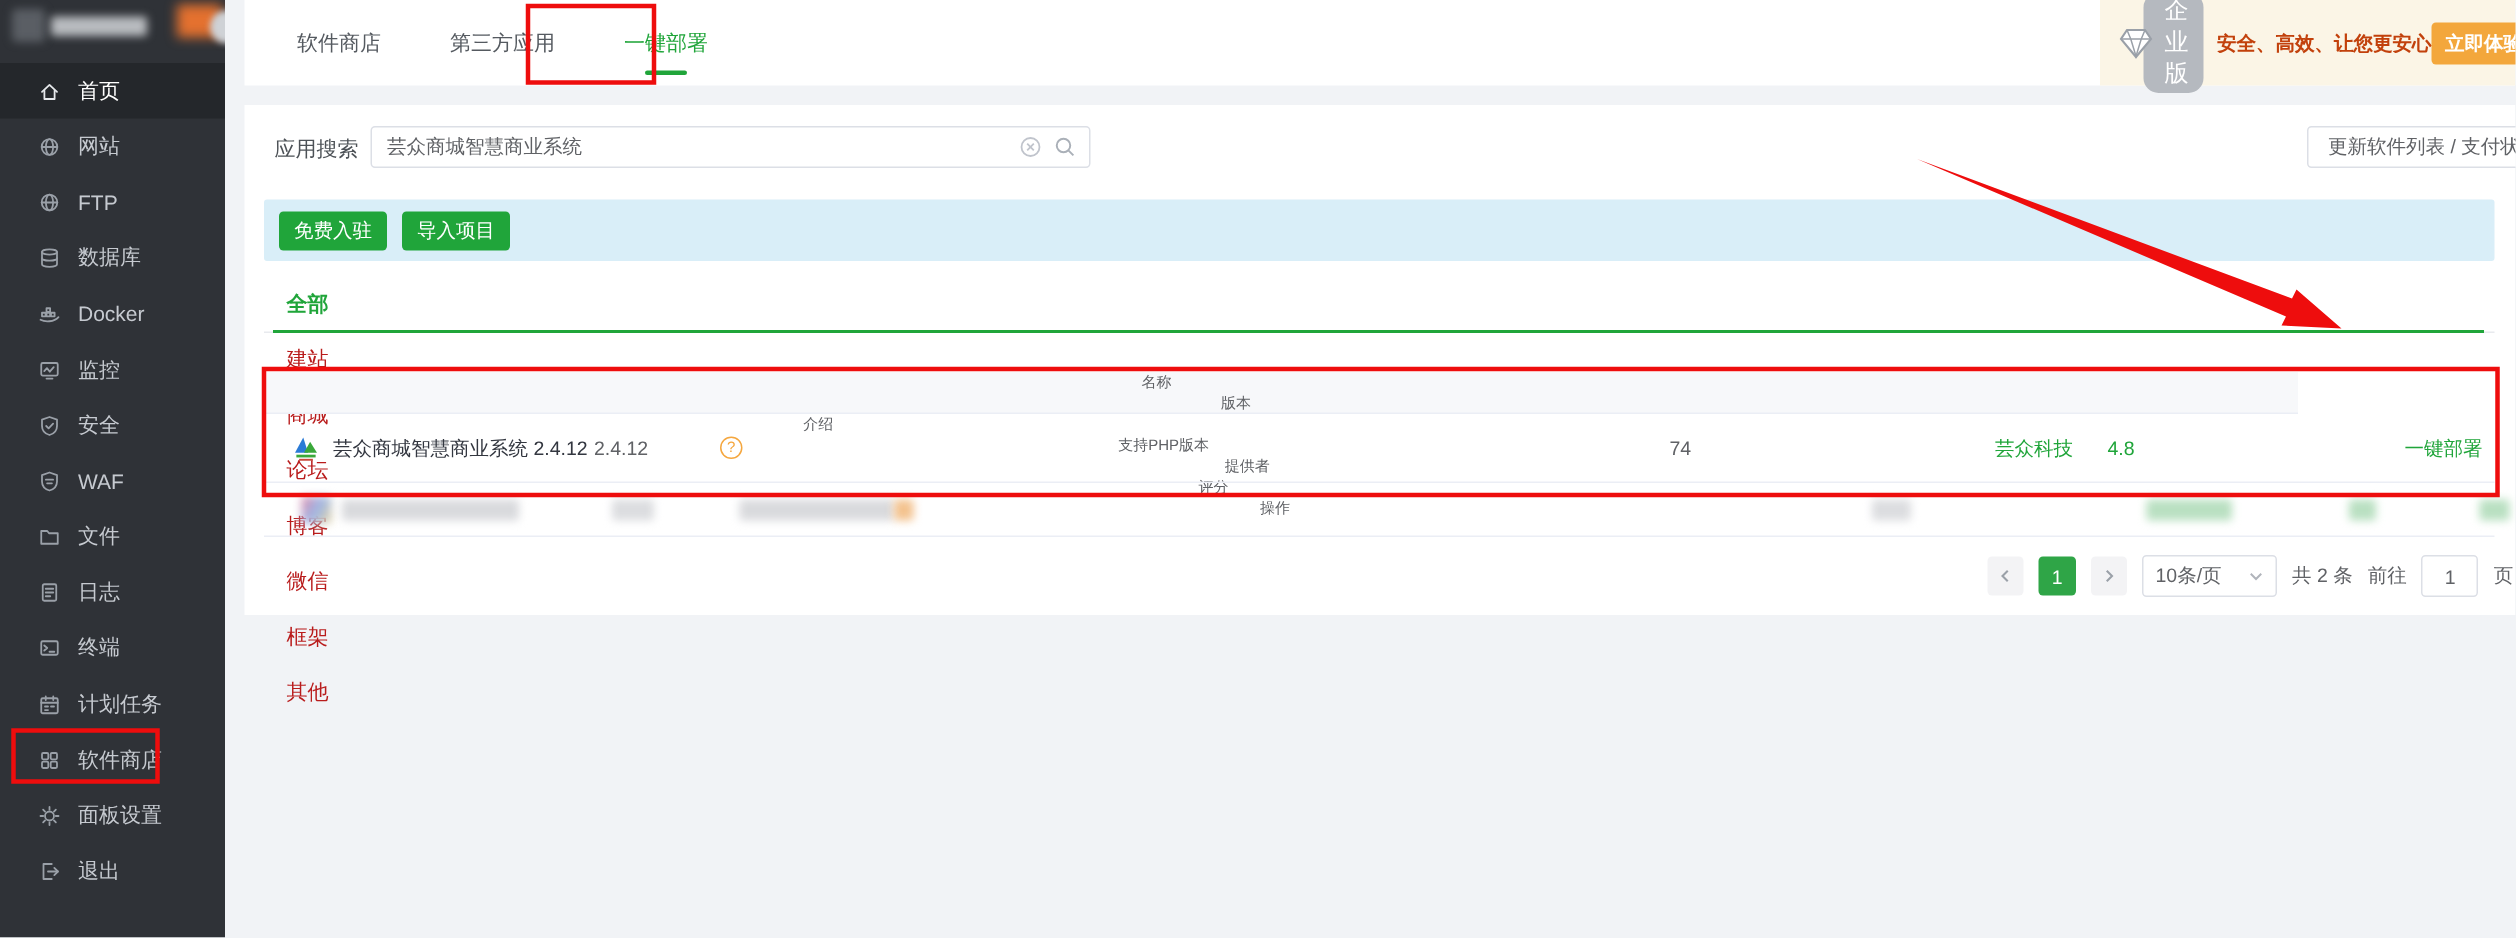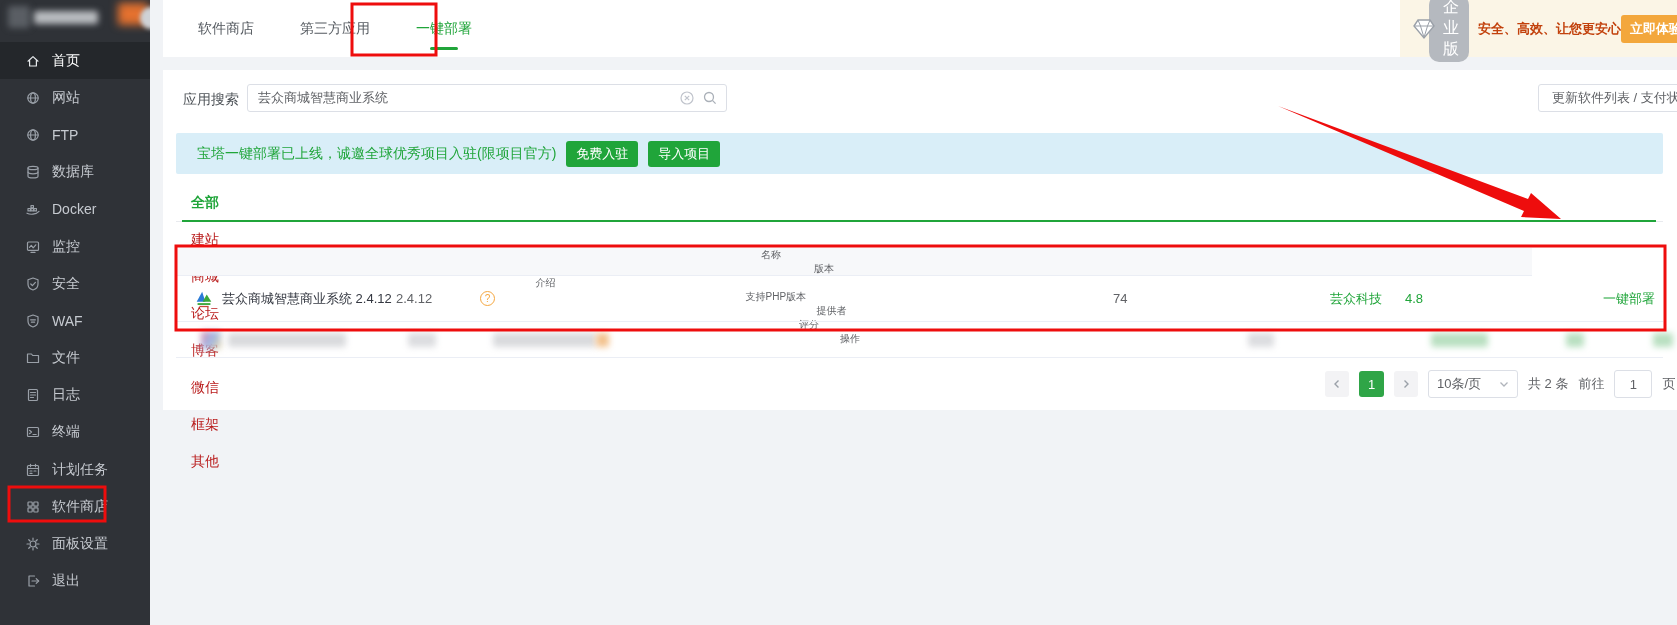--- a/index.html
+++ b/index.html
@@ -276,21 +276,20 @@
       <span class="inline-ic">
         <svg width="14" height="14" viewBox="0 0 14 14">
             <circle cx="6" cy="6" r="4.5" fill="none" stroke="#aab0b8" stroke-width="1.3"></circle>
             <path d="M9.4 9.4 12.6 12.6" stroke="#aab0b8" stroke-width="1.3"></path>
           </svg>
       </span>
     </div>
     <div class="update-btn">更新软件列表 / 支付状态</div>
 
     <div class="banner">
-      <span class="banner-text">宝塔一键部署已上线，诚邀全球优秀项目入驻(限项目官方)</span>
       <span class="banner-btn">免费入驻</span>
       <span class="banner-btn">导入项目</span>
     </div>
 
     <div class="cats">
       <div class="cat active">全部</div>
       <div class="cat">建站</div>
       <div class="cat">商城</div>
       <div class="cat">论坛</div>
       <div class="cat">博客</div>

